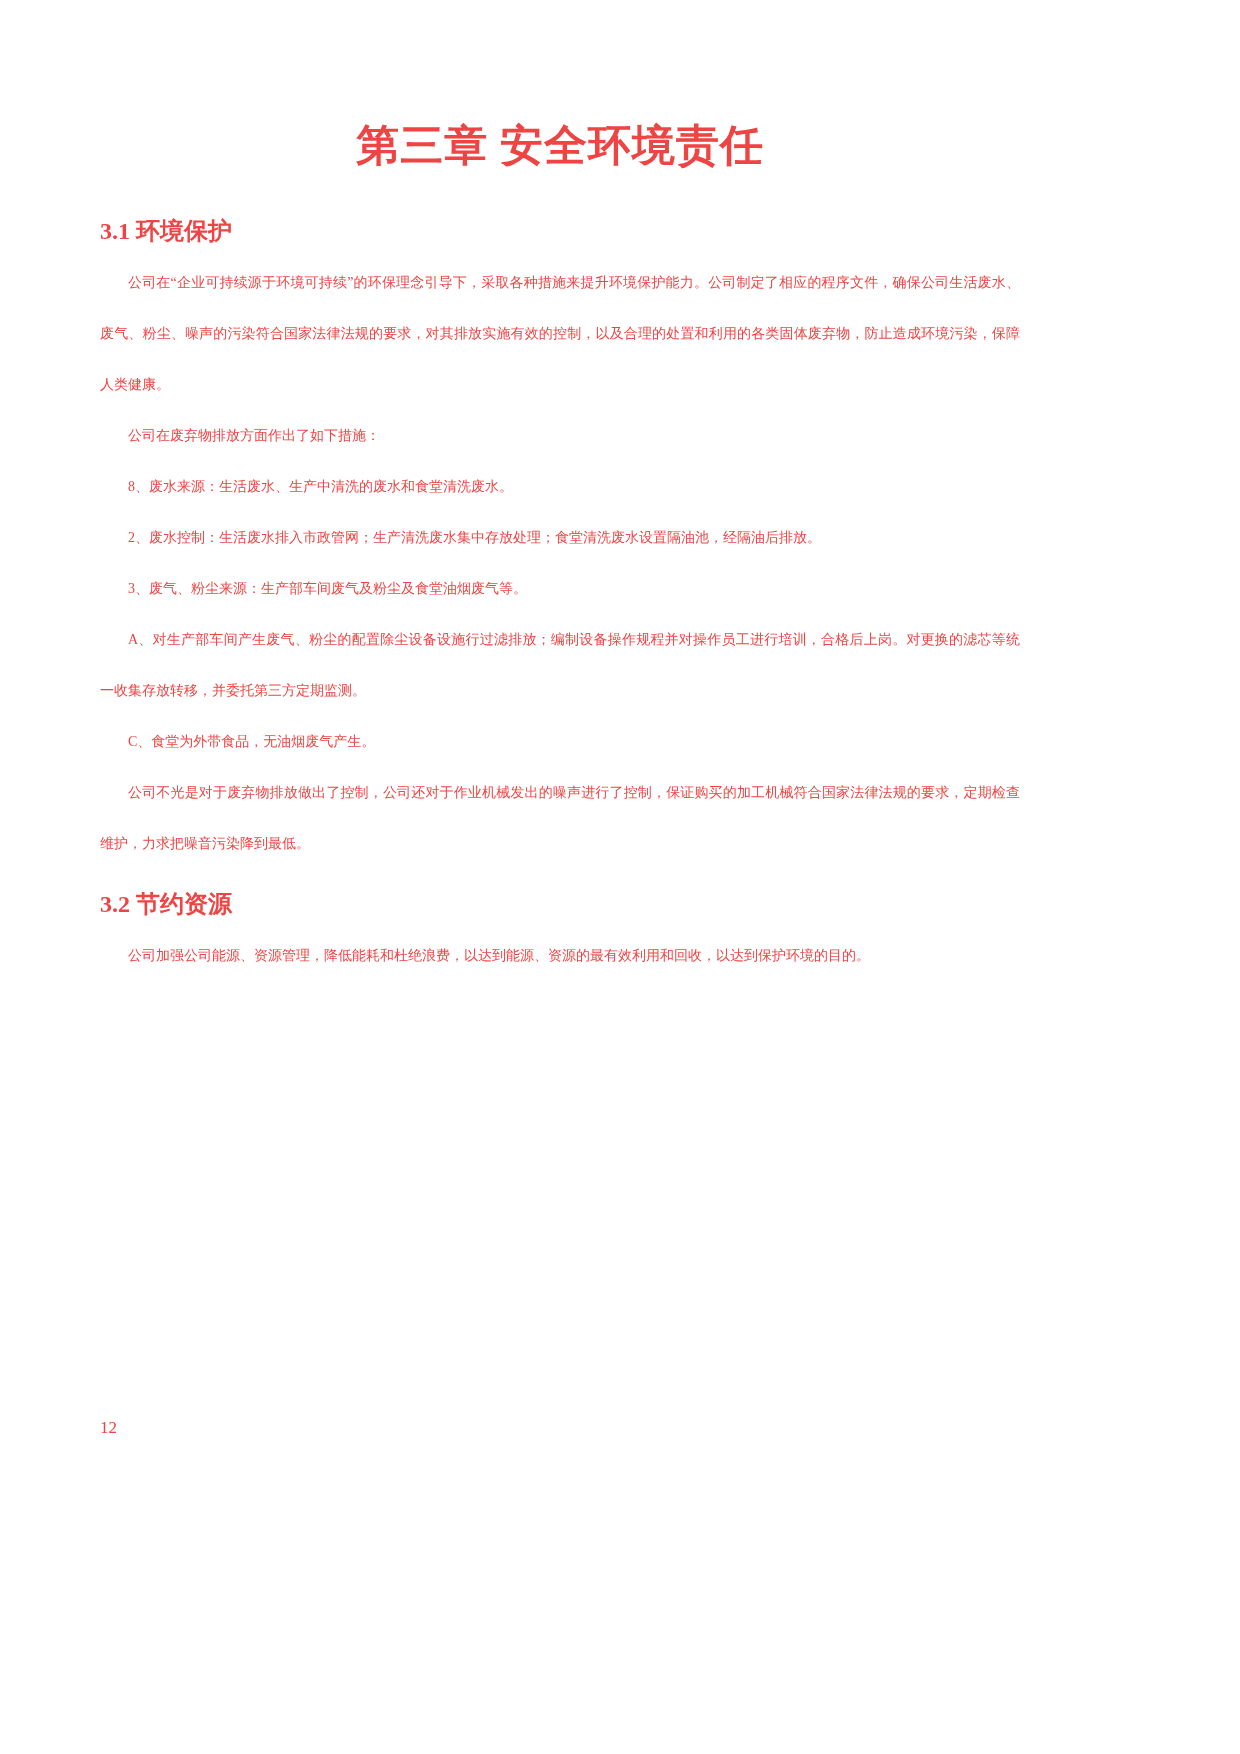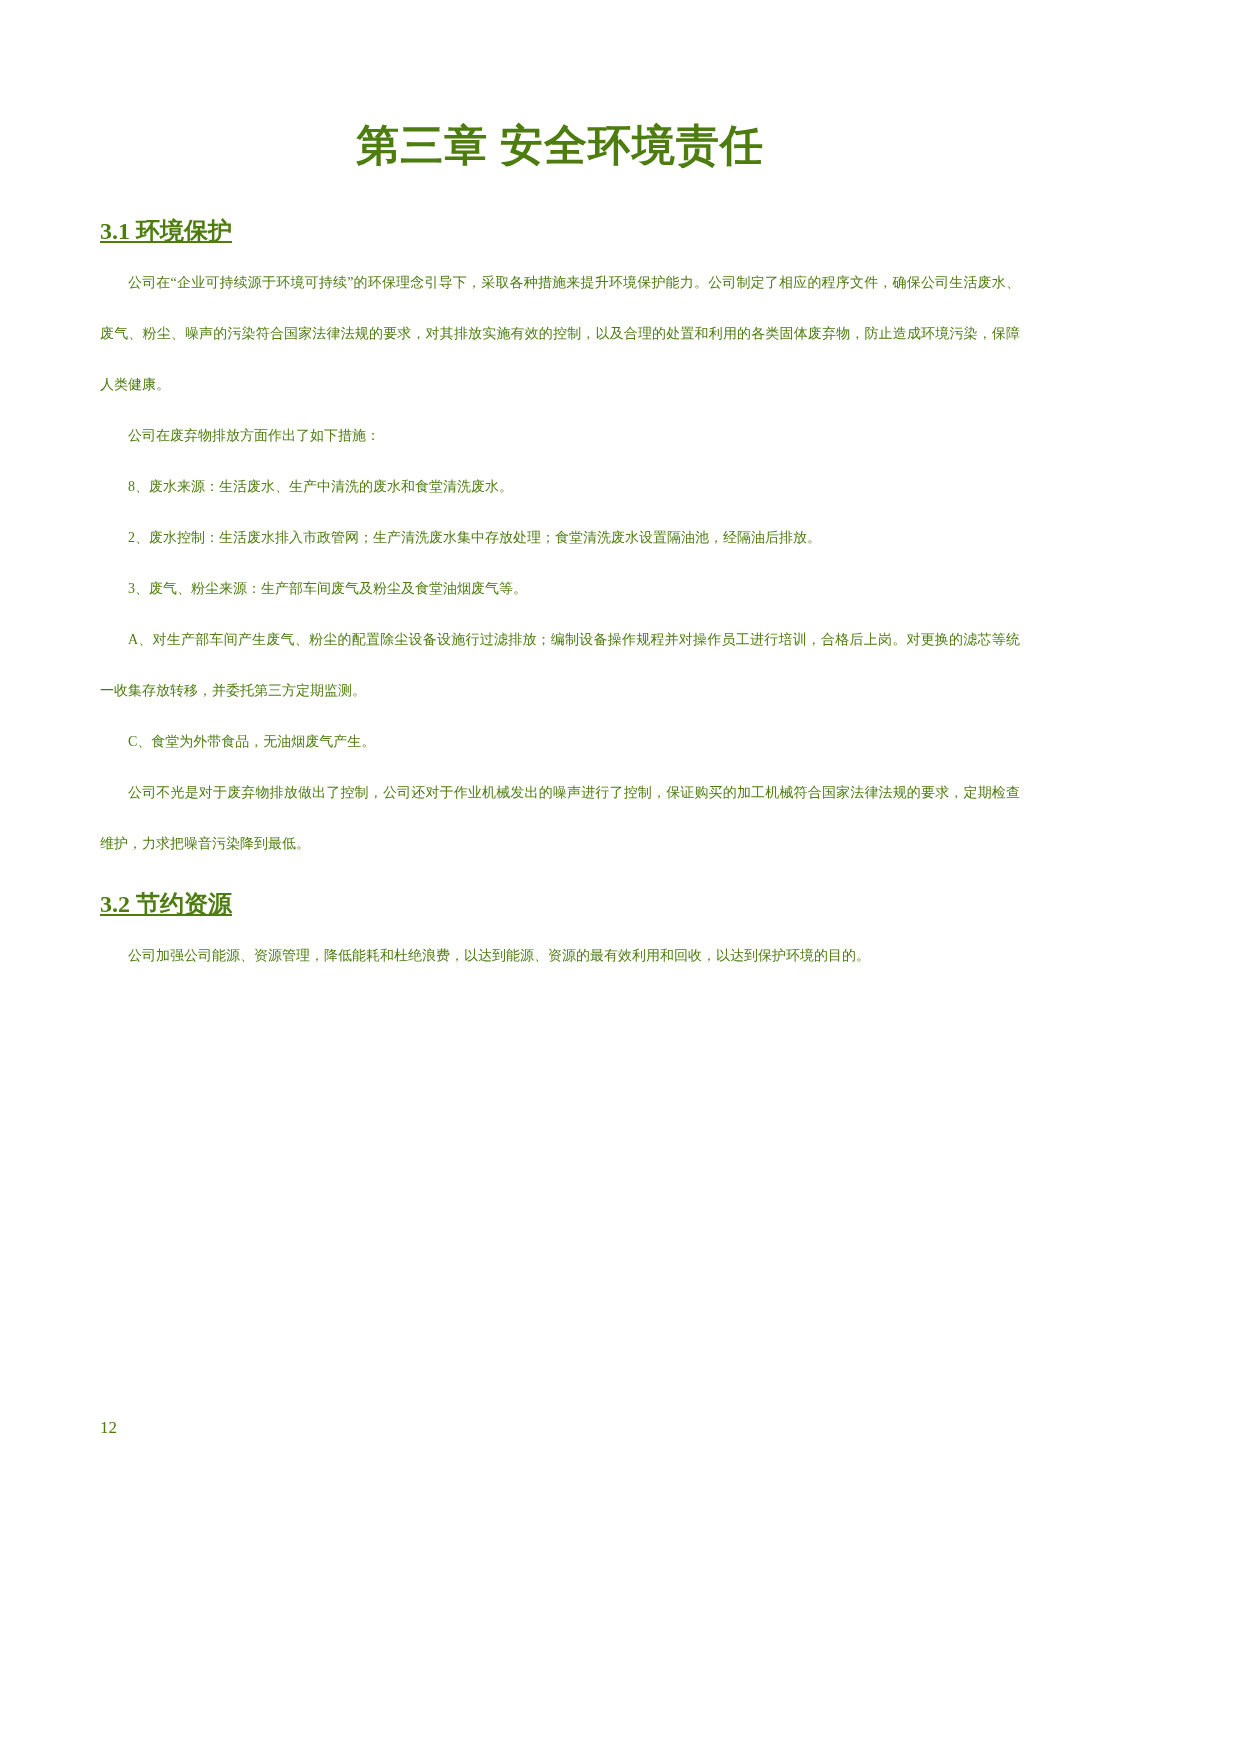--- a/index.html
+++ b/index.html
@@ -7,21 +7,21 @@
     padding: 0;
     background: #ffffff;
   }
   .page {
     position: relative;
     width: 1240px;
     height: 1754px;
     background: #ffffff;
     overflow: hidden;
     font-family: "Liberation Serif", "DejaVu Serif", serif;
-    color: #4d7c0f;
+    color: #ef4444;
   }
   .content {
     position: absolute;
     left: 100px;
     top: 0;
     width: 920px;
   }
   .doc-title {
     margin: 118px 0 32px 0;
     text-align: center;
@@ -29,21 +29,20 @@
     font-weight: bold;
     letter-spacing: 1px;
     line-height: 1.3;
   }
   .section-heading {
     margin: 10px 0 0 0;
     font-size: 24px;
     font-weight: bold;
     line-height: 51px;
     text-align: left;
-    text-decoration: underline;
   }
   .para {
     margin: 0;
     font-size: 14px;
     line-height: 51px;
     text-align: justify;
     text-indent: 2em;
     word-break: break-all;
   }
   .page-number {

